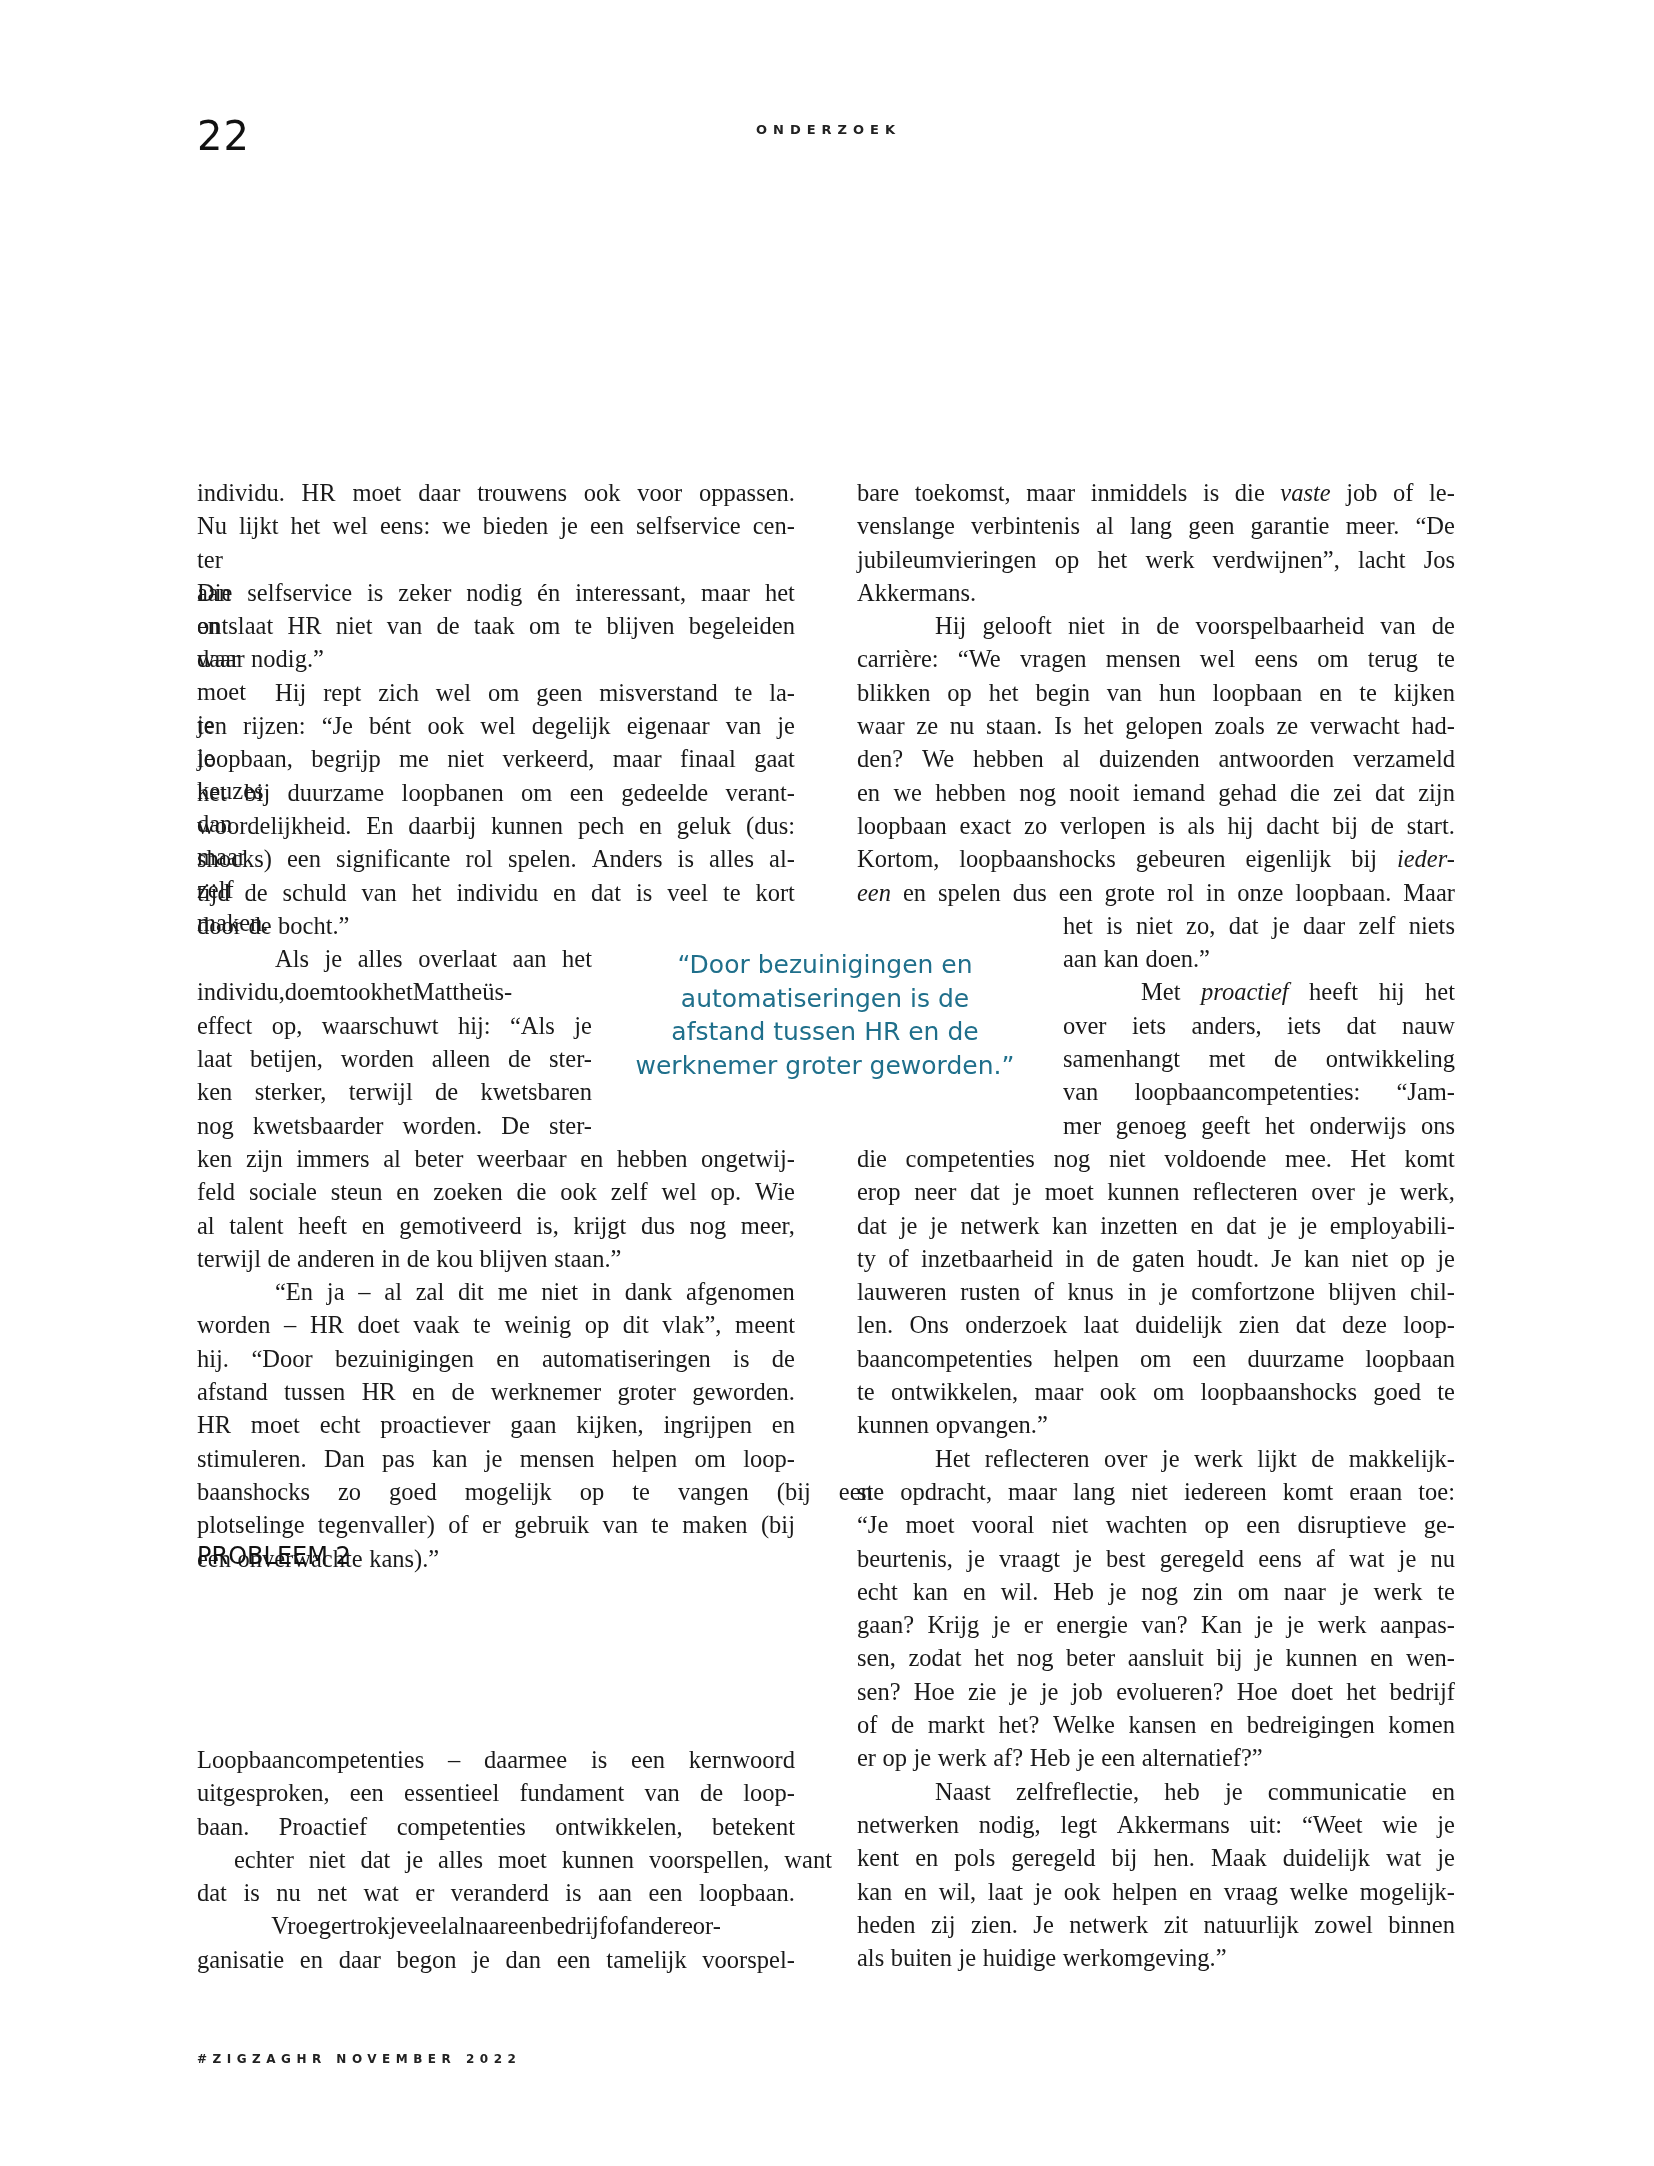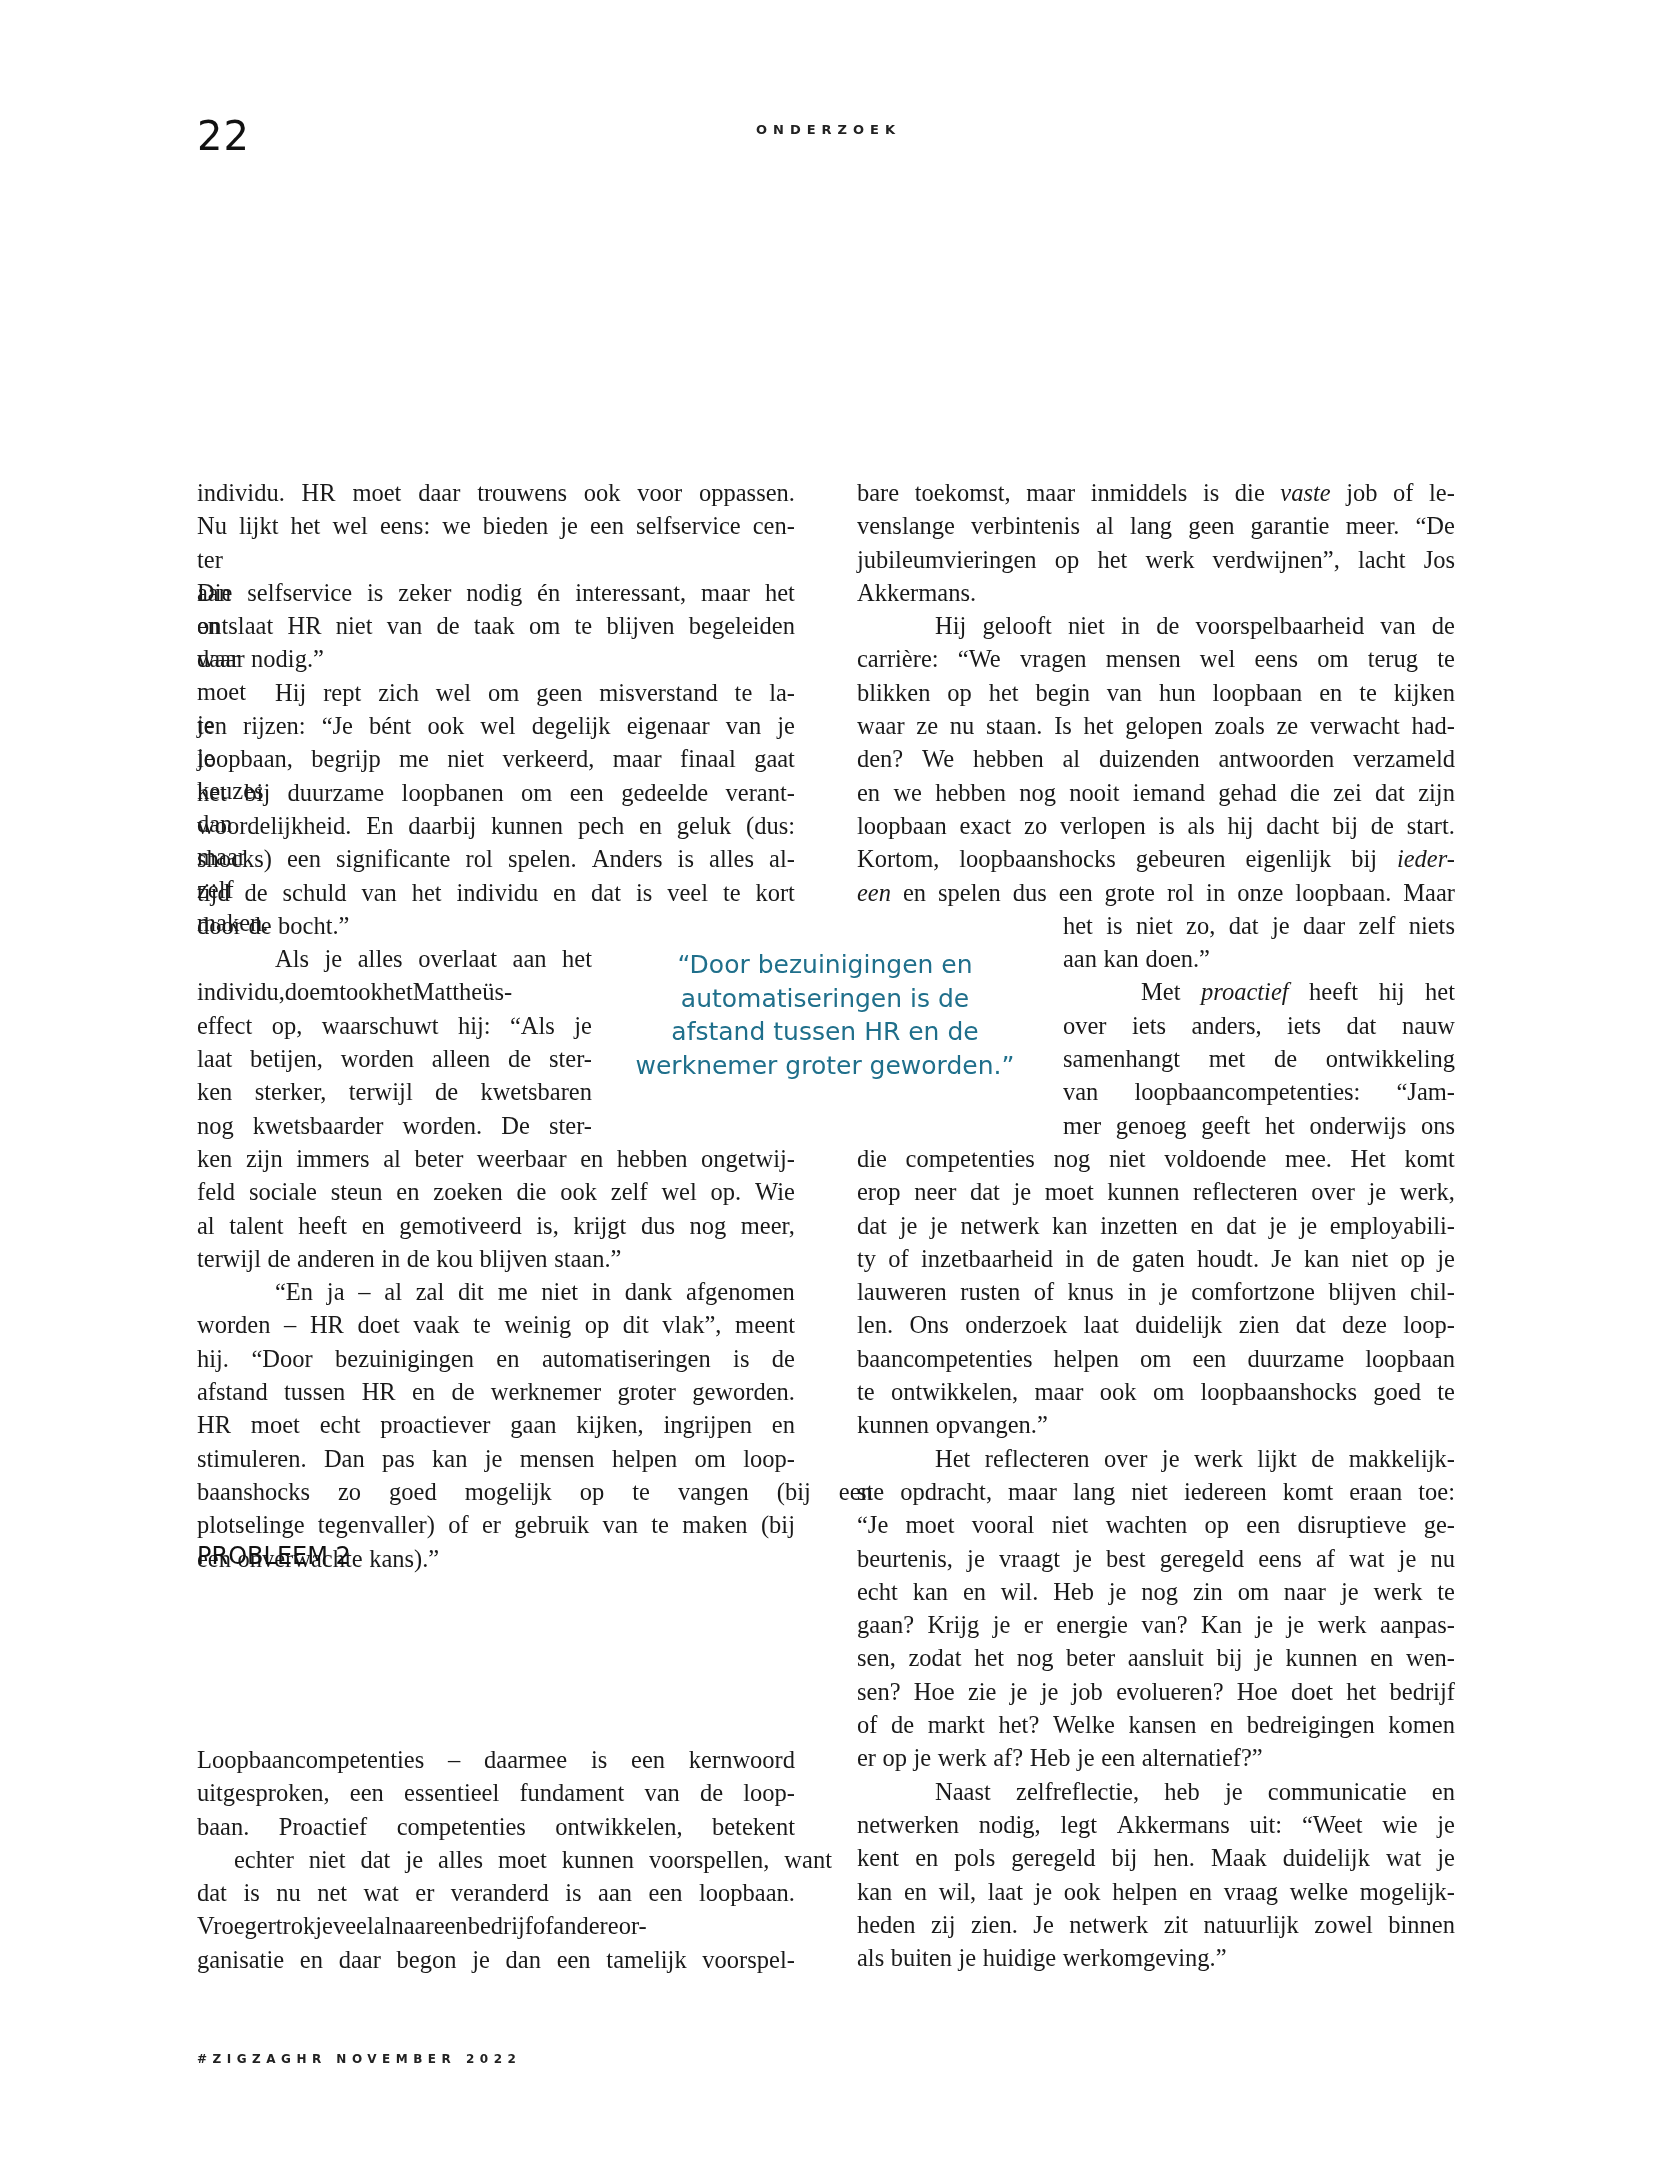--- a/index.html
+++ b/index.html
@@ -425,21 +425,21 @@
         <span>nu</span>
         <span>net</span>
         <span>wat</span>
         <span>er</span>
         <span>veranderd</span>
         <span>is</span>
         <span>aan</span>
         <span>een</span>
         <span>loopbaan.</span>
       </div>
-      <div class="line" style="left: 197px; top: 1909px; width: 598px; display: flex; justify-content: flex-start; text-align: left;">
+      <div class="line" style="left: 197px; top: 1909px; width: 598px; display: flex; justify-content: center; text-align: left;">
         <span>Vroeger</span>
         <span>trok</span>
         <span>je</span>
         <span>veelal</span>
         <span>naar</span>
         <span>een</span>
         <span>bedrijf</span>
         <span>of</span>
         <span>andere</span>
         <span>or-</span>

